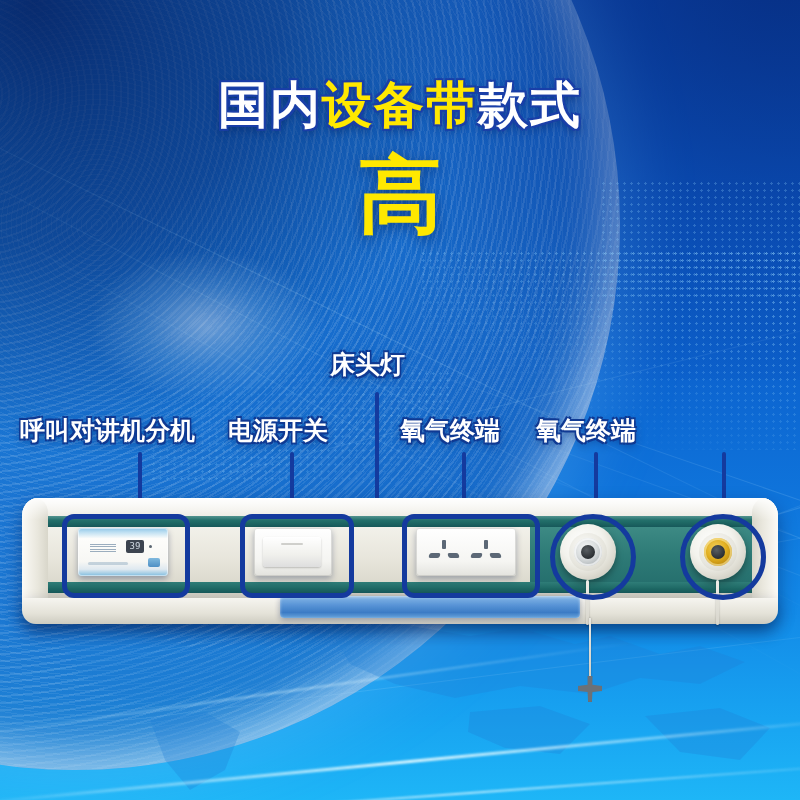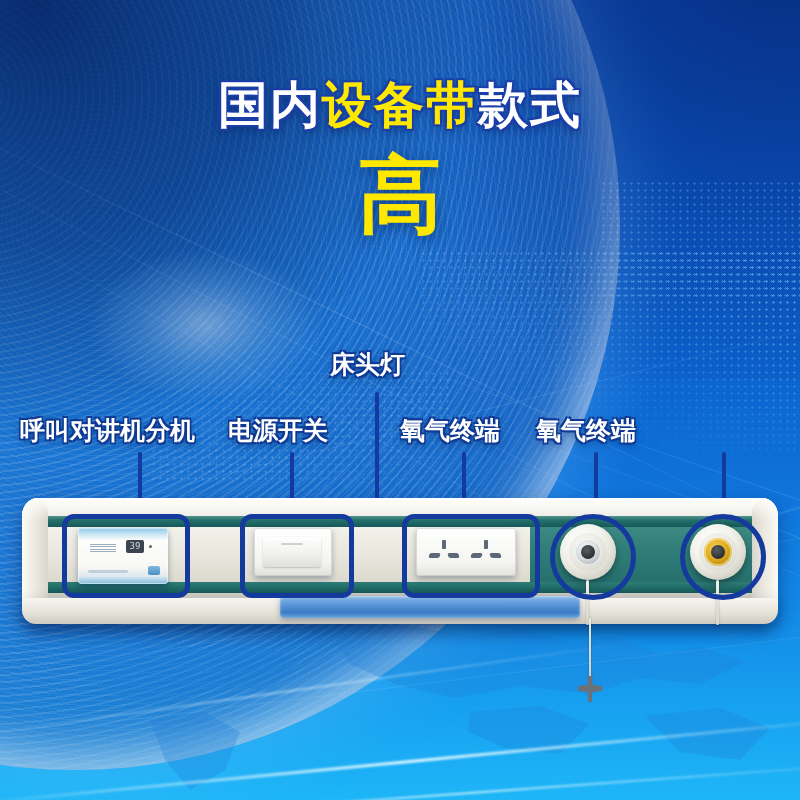--- a/index.html
+++ b/index.html
@@ -179,21 +179,21 @@
   .diffuser{
     position:absolute;left:280px;top:596px;width:300px;height:22px;border-radius:4px;
     background:linear-gradient(180deg,#7fb4e8,#4f8fd6 40%,#2f74c4 75%,#5fa0dd);
     box-shadow:inset 0 1px 3px rgba(255,255,255,.6), 0 2px 6px rgba(2,20,70,.35);
     opacity:.93;
   }
 
   
   .device{position:absolute;}
   .intercom{
-    left:78px;top:528px;width:90px;height:56px;border-radius:4px;
+    left:78px;top:528px;width:90px;height:48px;border-radius:4px;
     background:linear-gradient(180deg,#8fc6e8 0%,#bfe0f2 9%,#fdfdfb 22%,#f7f7f4 70%,#dfe9f0 86%,#7fbcdf 100%);
     box-shadow:0 3px 6px rgba(2,20,70,.35), inset 0 0 0 1px rgba(255,255,255,.5);
   }
   .intercom .grille{
     position:absolute;left:12px;top:14px;width:26px;height:10px;
     background:repeating-linear-gradient(0deg,#8aa0b4 0 1px, rgba(0,0,0,0) 1px 2.4px);
     opacity:.85;
   }
   .intercom .disp{
     position:absolute;left:48px;top:12px;width:18px;height:13px;border-radius:2px;

